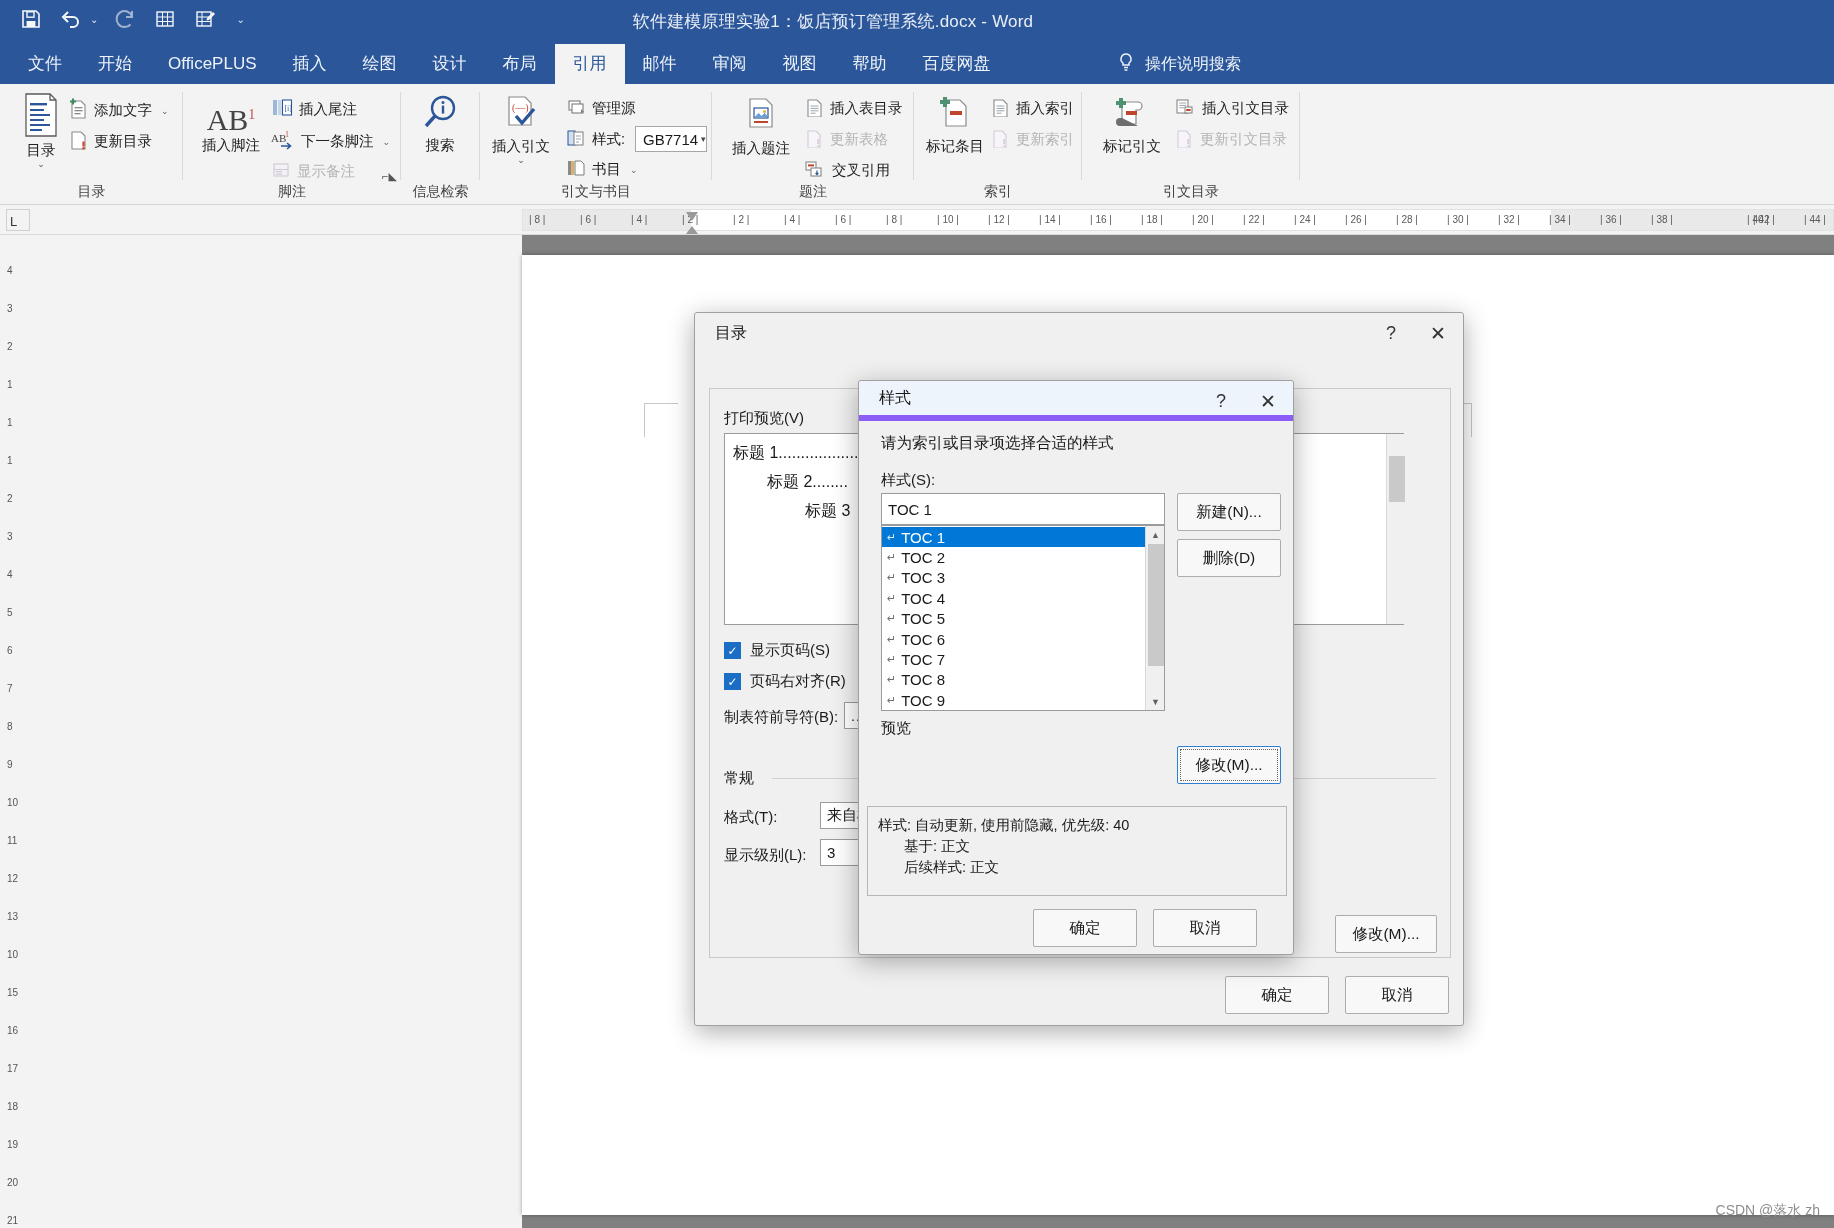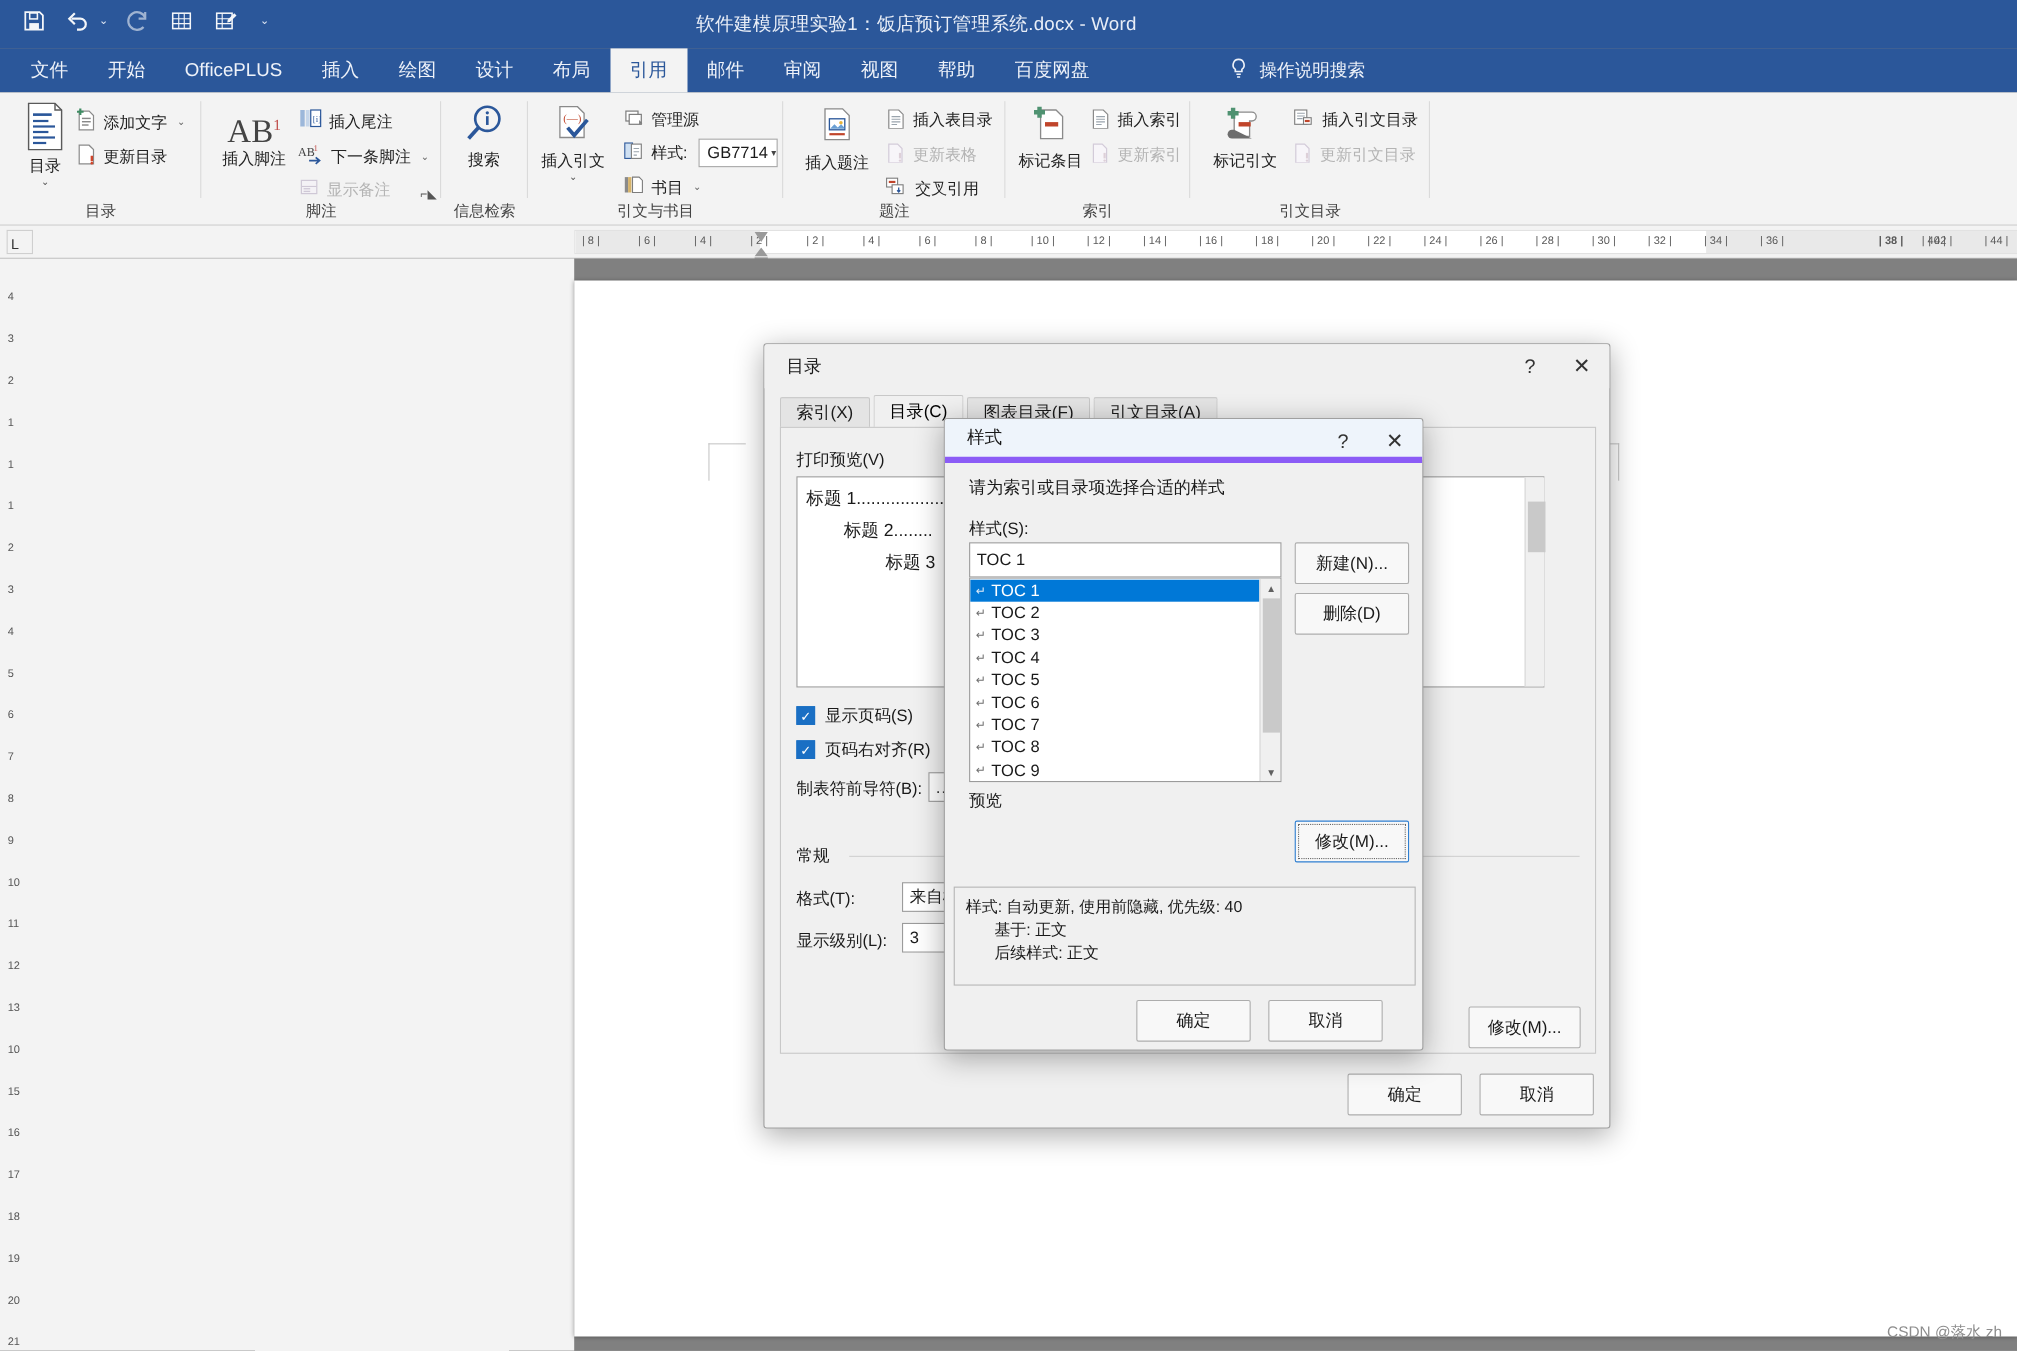--- a/index.html
+++ b/index.html
@@ -566,21 +566,21 @@
       <div class="mark" style="left: 618px;">| 18 |</div>
       <div class="mark" style="left: 669px;">| 20 |</div>
       <div class="mark" style="left: 720px;">| 22 |</div>
       <div class="mark" style="left: 771px;">| 24 |</div>
       <div class="mark" style="left: 822px;">| 26 |</div>
       <div class="mark" style="left: 873px;">| 28 |</div>
       <div class="mark" style="left: 924px;">| 30 |</div>
       <div class="mark" style="left: 975px;">| 32 |</div>
       <div class="mark" style="left: 1026px;">| 34 |</div>
       <div class="mark" style="left: 1077px;">| 36 |</div>
-      <div class="mark" style="left: 1185px; font-weight: bold;">| 38 |</div>
+      <div class="mark" style="left: 1128px;">| 38 |</div>
       <div class="mark" style="left: 1179px; margin-left: 45px;">| 40 |</div>
       <div class="mark" style="left: 1230px;">| 42 |</div>
       <div class="mark" style="left: 1281px;">| 44 |</div>
     </div>
   <div style="position:absolute;left:684px;top:3px;">
     <svg width="16" height="10" viewBox="0 0 16 10">
         <path d="M2 0h12L8 9z" fill="#9a9a9a"></path>
       </svg>
   </div>
   <div style="position:absolute;left:684px;top:19px;">
@@ -632,26 +632,20 @@
 
 <div class="dlg" id="tocDialog">
   <div class="dlgTitle">
     <span>目录</span>
     <span class="dlgBtns">
       <span class="dq">?</span>
       <span class="dx">✕</span>
     </span>
   </div>
 
-  <div class="tabstrip" id="tocTabs">
-      <div class="dtab">索引(X)</div>
-      <div class="dtab active">目录(C)</div>
-      <div class="dtab">图表目录(F)</div>
-      <div class="dtab">引文目录(A)</div>
-    </div>
 
   <div class="tabbody">
 
     <div class="flabel" style="left:14px;top:20px;">打印预览(V)</div>
     <div class="previewbox" style="left:14px;top:44px;width:328px;height:192px;">
       <div class="pvline" style="left:8px;top:9px;">标题  1..................</div>
       <div class="pvline" style="left:42px;top:38px;">标题  2........</div>
       <div class="pvline" style="left:80px;top:67px;">标题  3</div>
     </div>
 

